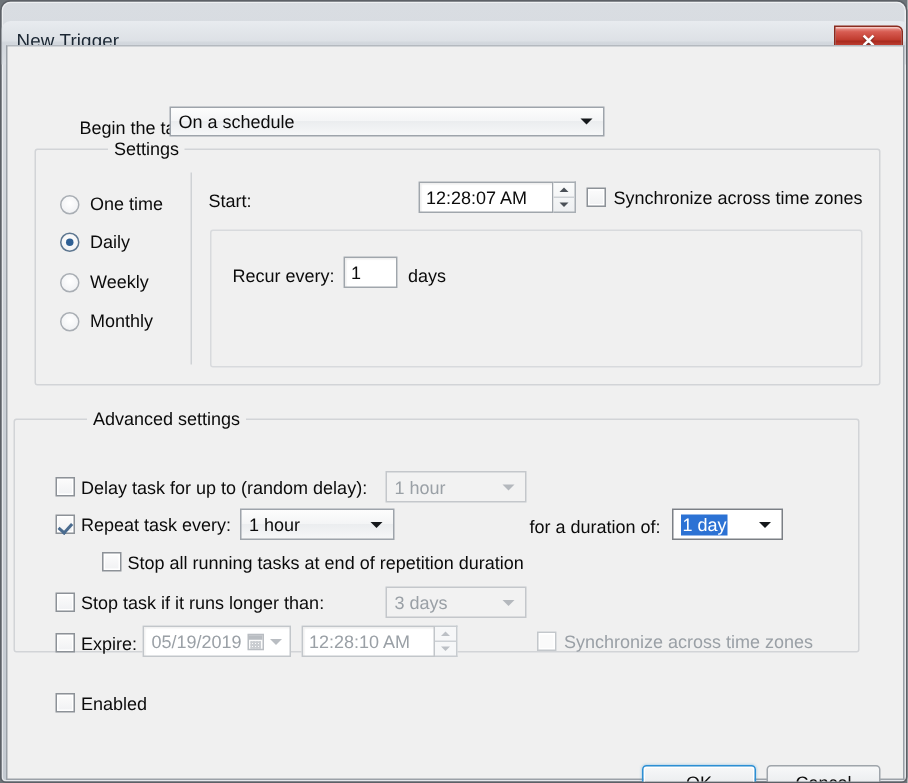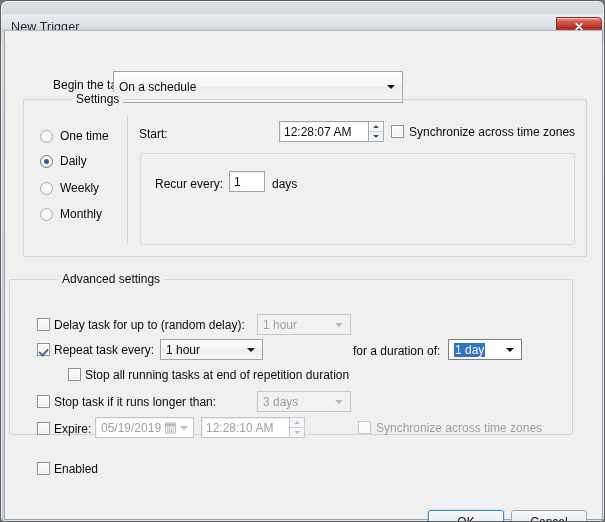--- a/index.html
+++ b/index.html
@@ -326,21 +326,21 @@
   <div class="titlebar">
     <div class="title-text">New Trigger</div>
     <div class="close-btn">
       <span class="x">✕</span>
     </div>
   </div>
 
   <div class="client">
 
     <div class="lbl" style="left:18px; top:47px;margin-left:30px;">Begin the task:</div>
-    <div class="combo" style="left:108px; top:40px; width:290px; height:32px;">
+    <div class="combo" style="left:108px; top:40px; width:290px; height:20px;">
       <span class="txt">On a schedule</span>
       <span class="arr"></span>
     </div>
 
     <div class="group" style="left:18px; top:68px; width:564px; height:158px;">
       <span class="glabel">Settings</span>
     </div>
 
     <div class="vline" style="left:122px; top:84px; height:128px;"></div>
 

